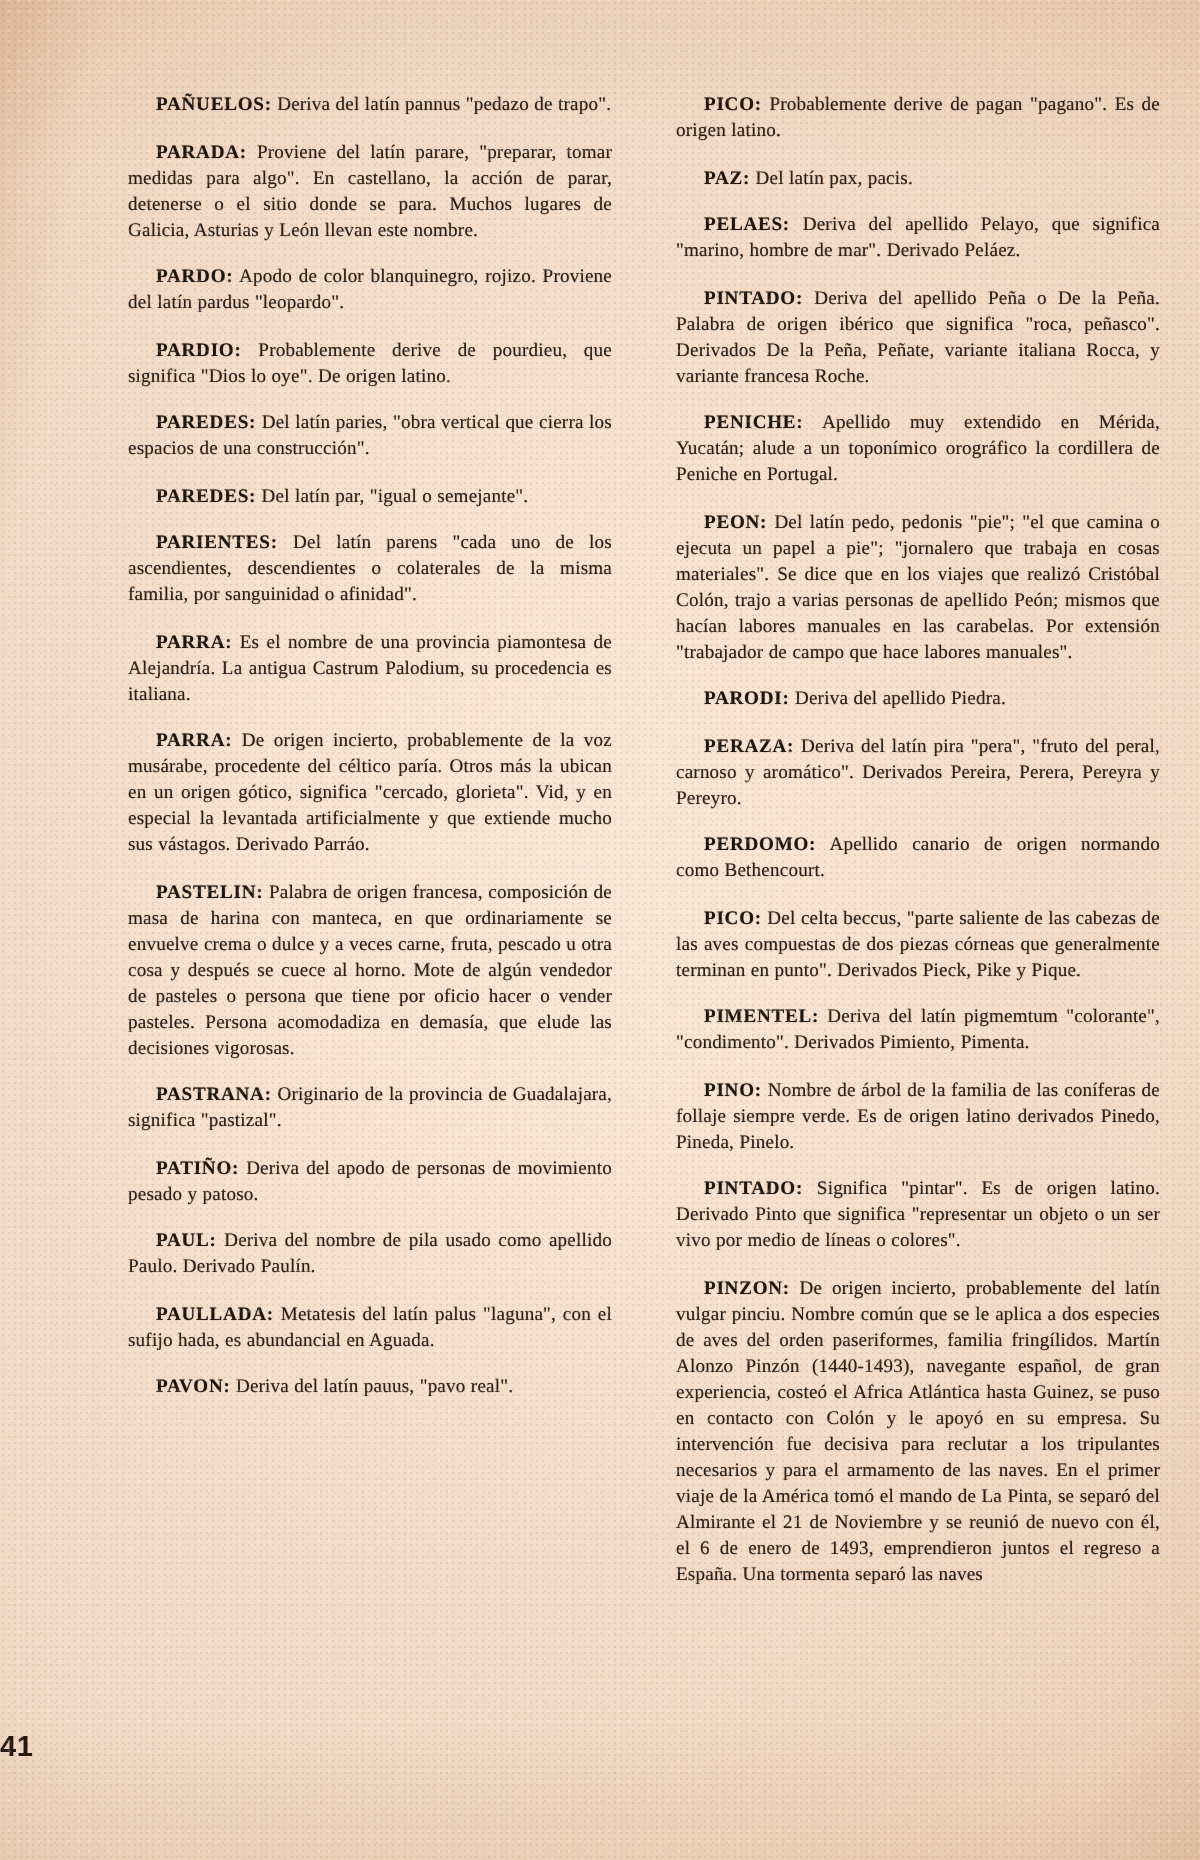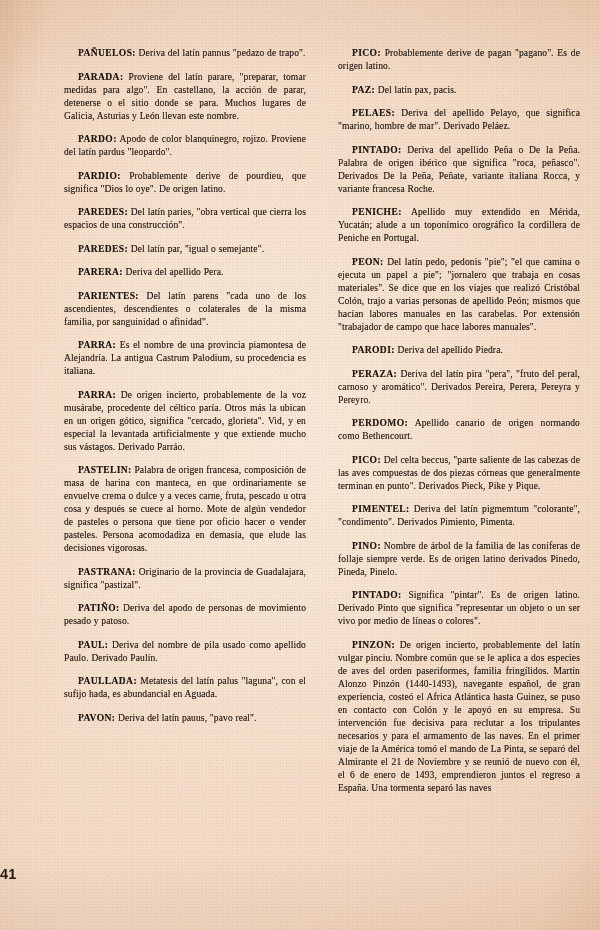--- a/index.html
+++ b/index.html
@@ -124,21 +124,20 @@
 <div id="page">
 
   <div id="columns">
     <div class="column" id="col-left">
         <p class="entry"><span class="hw">PAÑUELOS:</span><span> Deriva del latín pannus "pedazo de trapo".</span></p>
         <p class="entry"><span class="hw">PARADA:</span><span> Proviene del latín parare, "preparar, tomar medidas para algo". En castellano, la acción de parar, detenerse o el sitio donde se para. Muchos lugares de Galicia, Asturias y León llevan este nombre.</span></p>
         <p class="entry"><span class="hw">PARDO:</span><span> Apodo de color blanquinegro, rojizo. Proviene del latín pardus "leopardo".</span></p>
         <p class="entry"><span class="hw">PARDIO:</span><span> Probablemente derive de pourdieu, que significa "Dios lo oye". De origen latino.</span></p>
         <p class="entry"><span class="hw">PAREDES:</span><span> Del latín paries, "obra vertical que cierra los espacios de una construcción".</span></p>
         <p class="entry"><span class="hw">PAREDES:</span><span> Del latín par, "igual o semejante".</span></p>
-        <p class="entry"><span class="hw">PARERA:</span><span> Deriva del apellido Pera.</span></p>
         <p class="entry"><span class="hw">PARIENTES:</span><span> Del latín parens "cada uno de los ascendientes, descendientes o colaterales de la misma familia, por sanguinidad o afinidad".</span></p>
         <p class="entry"><span class="hw">PARRA:</span><span> Es el nombre de una provincia piamontesa de Alejandría. La antigua Castrum Palodium, su procedencia es italiana.</span></p>
         <p class="entry"><span class="hw">PARRA:</span><span> De origen incierto, probablemente de la voz musárabe, procedente del céltico paría. Otros más la ubican en un origen gótico, significa "cercado, glorieta". Vid, y en especial la levantada artificialmente y que extiende mucho sus vástagos. Derivado Parráo.</span></p>
         <p class="entry"><span class="hw">PASTELIN:</span><span> Palabra de origen francesa, composición de masa de harina con manteca, en que ordinariamente se envuelve crema o dulce y a veces carne, fruta, pescado u otra cosa y después se cuece al horno. Mote de algún vendedor de pasteles o persona que tiene por oficio hacer o vender pasteles. Persona acomodadiza en demasía, que elude las decisiones vigorosas.</span></p>
         <p class="entry"><span class="hw">PASTRANA:</span><span> Originario de la provincia de Guadalajara, significa "pastizal".</span></p>
         <p class="entry"><span class="hw">PATIÑO:</span><span> Deriva del apodo de personas de movimiento pesado y patoso.</span></p>
         <p class="entry"><span class="hw">PAUL:</span><span> Deriva del nombre de pila usado como apellido Paulo. Derivado Paulín.</span></p>
         <p class="entry"><span class="hw">PAULLADA:</span><span> Metatesis del latín palus "laguna", con el sufijo hada, es abundancial en Aguada.</span></p>
         <p class="entry"><span class="hw">PAVON:</span><span> Deriva del latín pauus, "pavo real".</span></p>
       </div>

